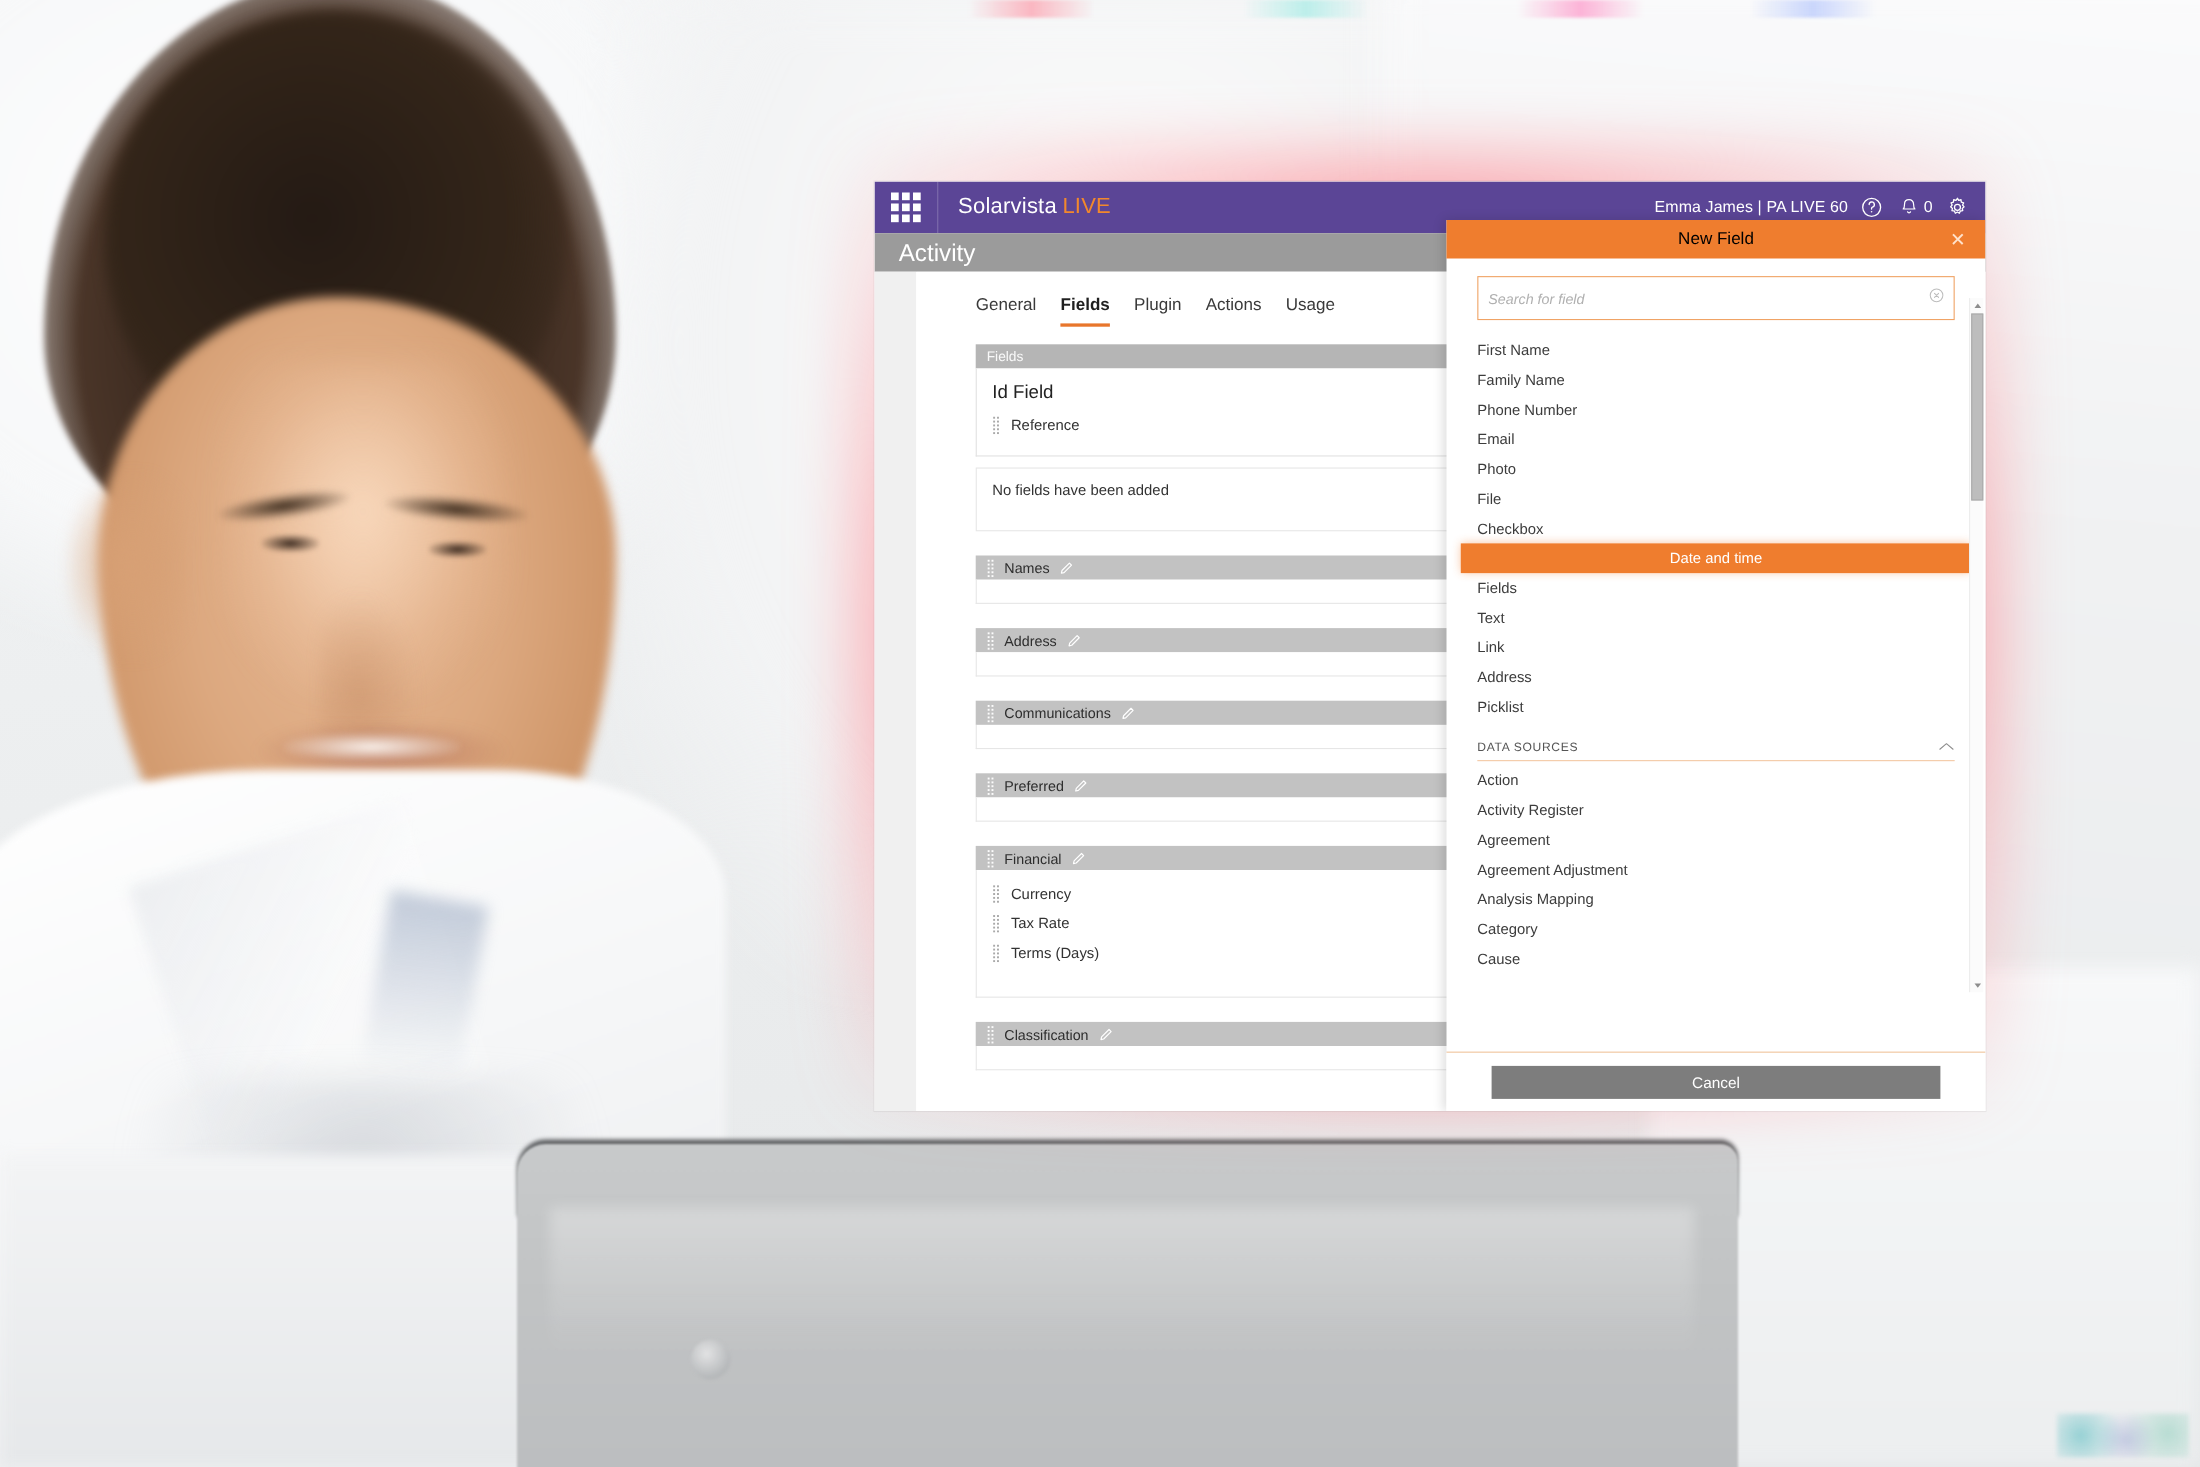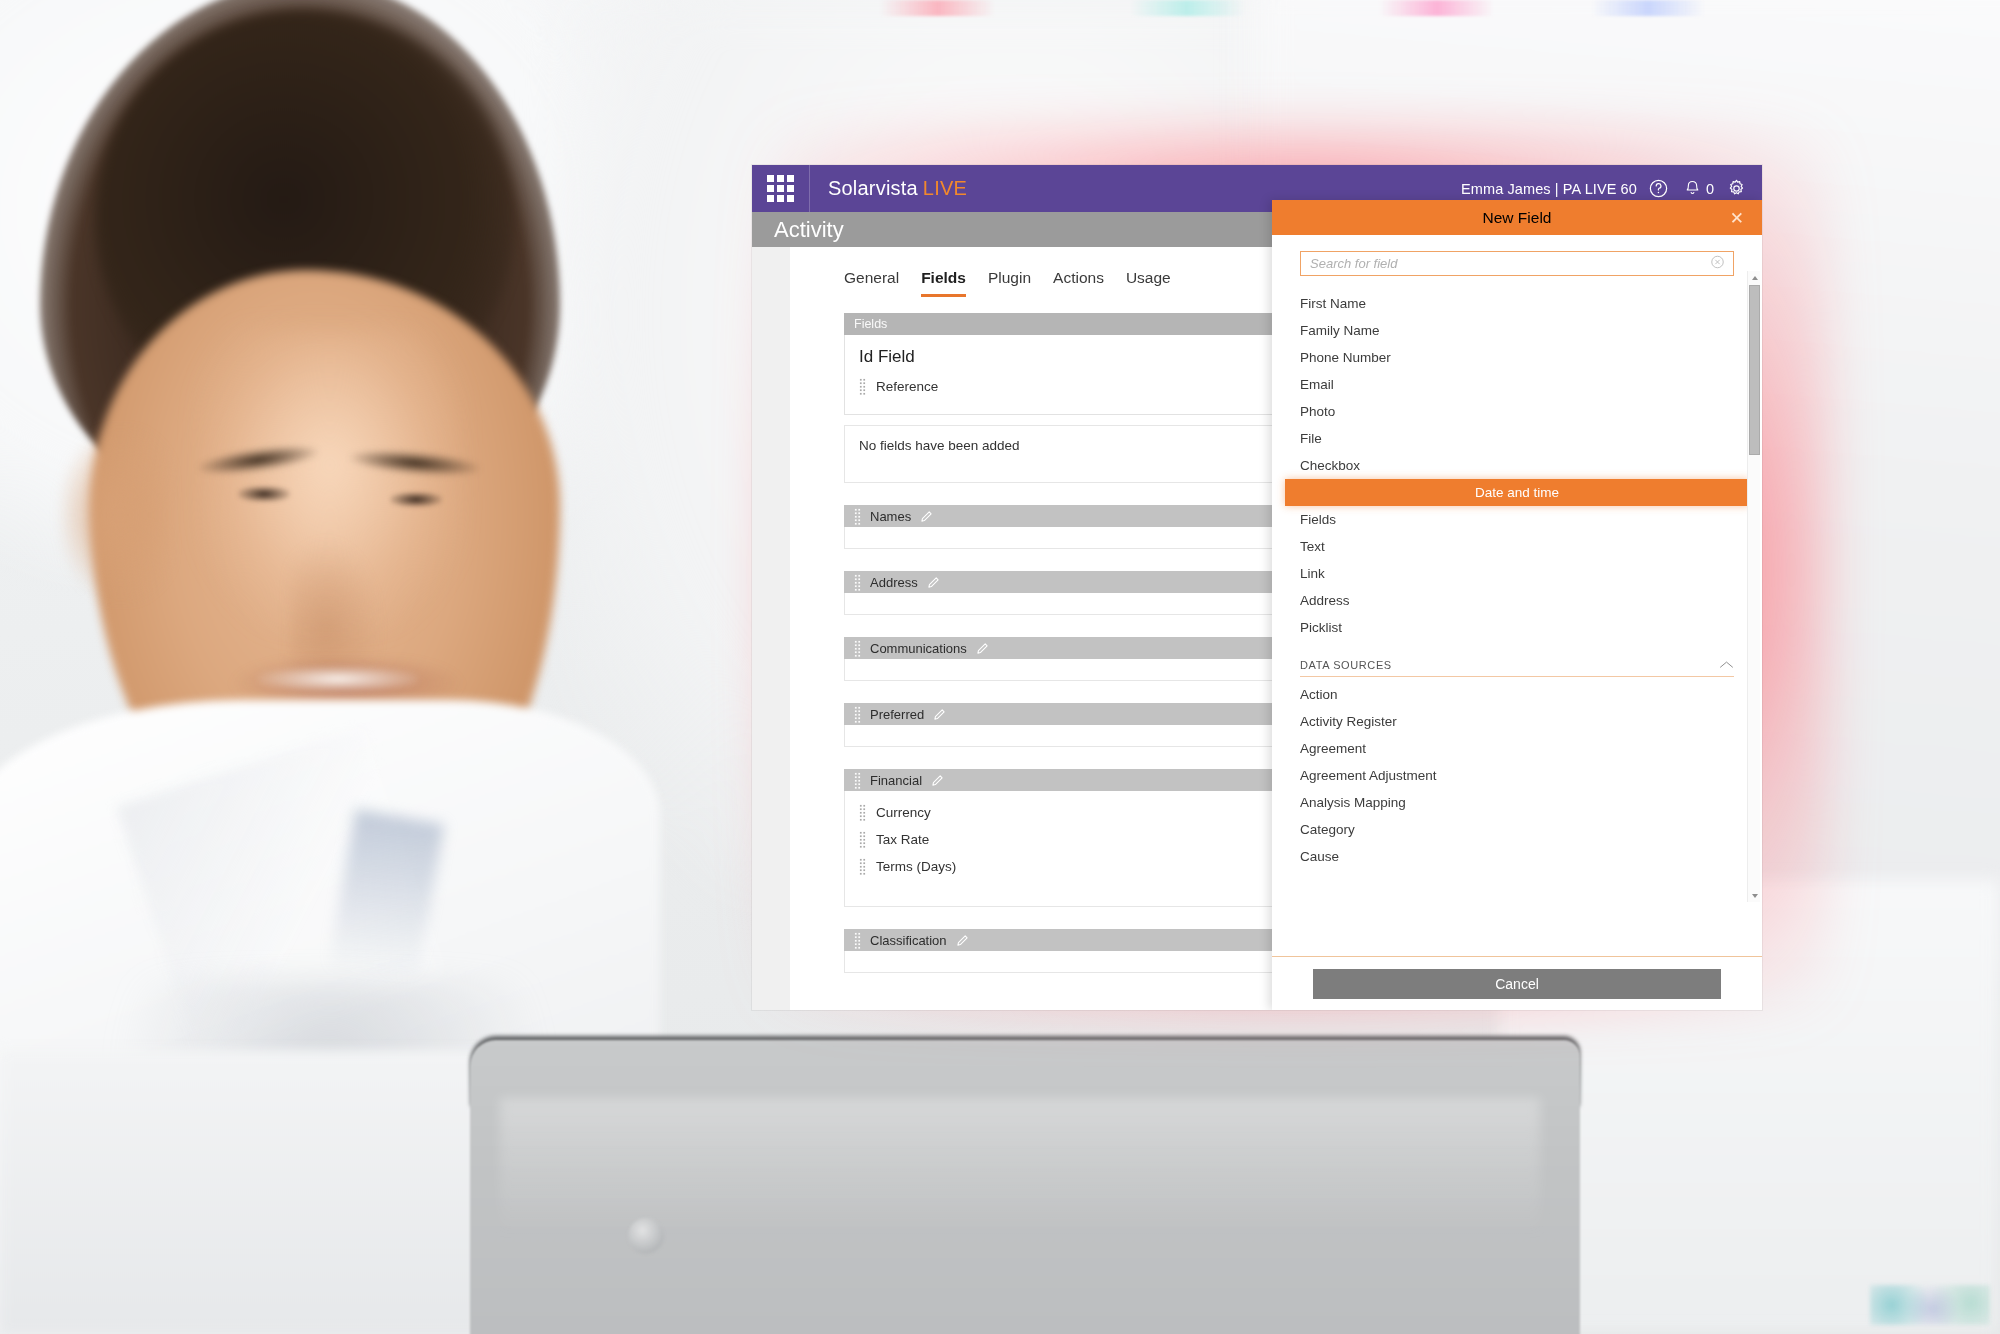--- a/index.html
+++ b/index.html
@@ -154,21 +154,21 @@
   #app-glow {
     position: absolute;
     left: 768px; top: 130px;
     width: 1060px; height: 880px;
     border-radius: 10px;
     background: radial-gradient(ellipse at 50% 50%, rgba(255,70,90,0.95) 0%, rgba(255,85,100,0.75) 45%, rgba(255,120,130,0.35) 70%, rgba(255,150,160,0) 100%);
     filter: blur(26px);
   }
   #app-window {
     position: absolute;
-    left: 752px; top: 165px;
+    left: 795px; top: 165px;
     width: 1010px; height: 845px;
     overflow: hidden;
     background: #ffffff;
     box-shadow: 0 0 0 1px rgba(0,0,0,0.05);
   }
 
   
   #topbar {
     position: absolute; left: 0; top: 0; width: 1010px; height: 47px;
     background: #5b4596;
@@ -285,21 +285,21 @@
   #panel-close {
     position: absolute; right: 18px; top: 50%; transform: translateY(-50%);
     color: #ffe3cd; font-size: 17px; line-height: 1; cursor: pointer;
   }
   #panel-body {
     flex: 1; position: relative; overflow: hidden;
     border-bottom: 1px solid #f0c49b;
   }
   #search-wrap { padding: 16px 28px 0 28px; }
   #search-box {
-    position: relative; height: 25px;
+    position: relative; height: 40px;
     border: 1px solid #f0a365; background: #fff;
     display: flex; align-items: center;
   }
   #search-input {
     border: none; outline: none; width: 100%; height: 100%;
     padding: 0 34px 0 9px;
     font-family: "Liberation Sans", sans-serif;
     font-size: 13px; font-style: italic; color: #9a9a9a; background: transparent;
   }
   #search-input::placeholder { color: #b0b0b0; font-style: italic; }

